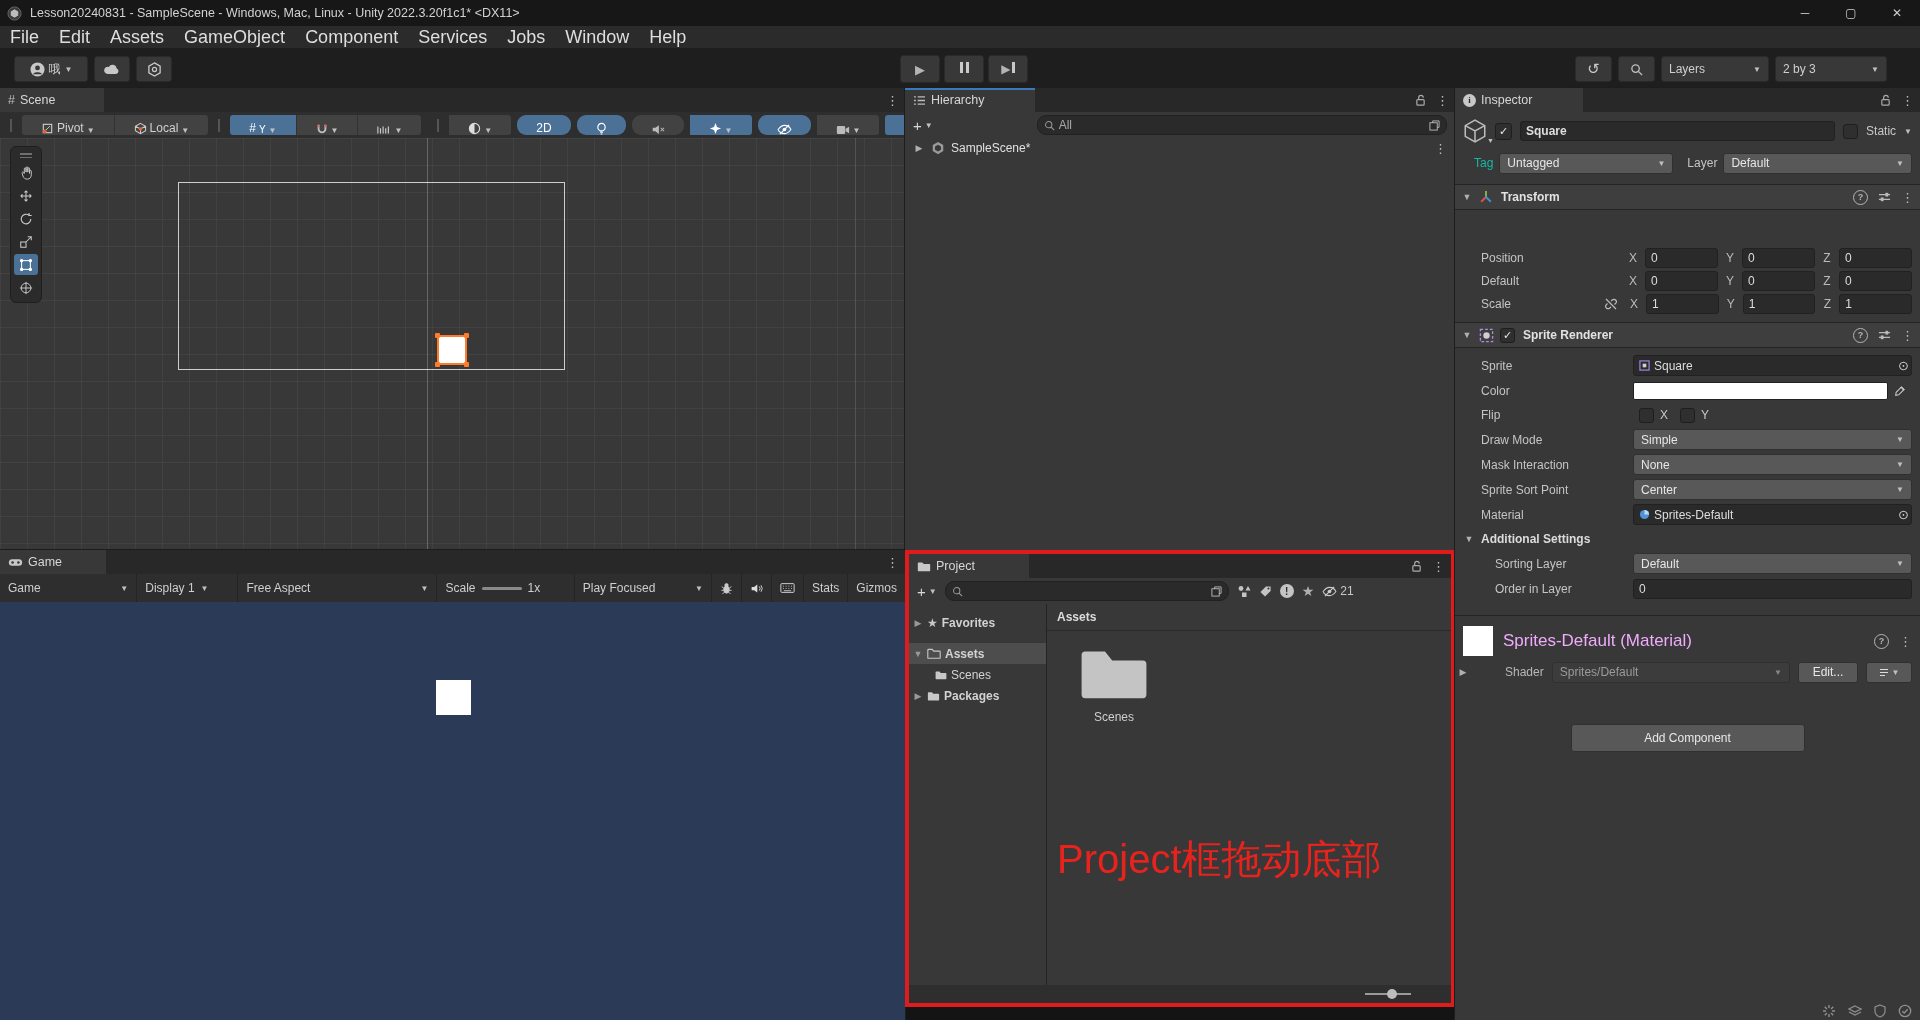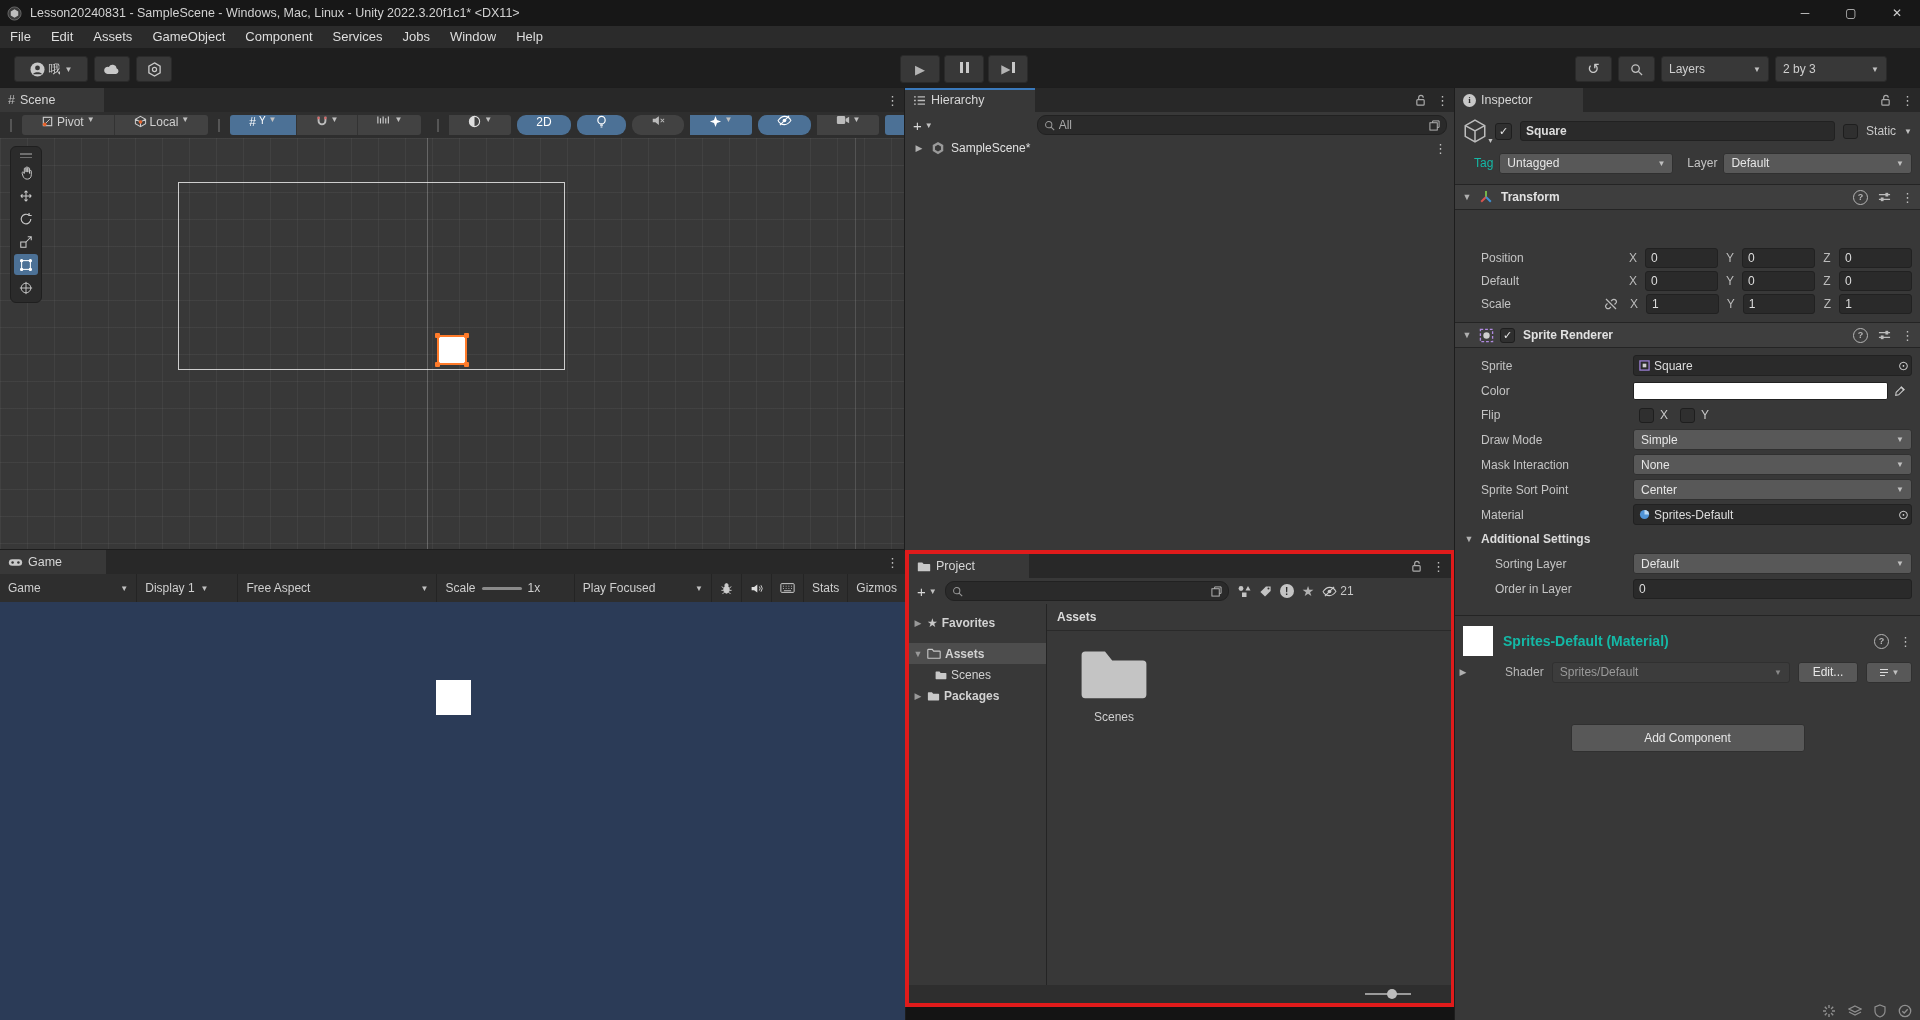--- a/index.html
+++ b/index.html
@@ -8,41 +8,41 @@
        -webkit-user-select:none;user-select:none;}
   .abs{position:absolute;}
   .flex{display:flex;align-items:center;}
   svg{display:block;}
 
   
   #titlebar{left:0;top:0;width:1920px;height:26px;background:#171717;display:flex;align-items:center;}
   #titlebar .title{color:#d2d2d2;font-size:12.5px;margin-left:8px;}
   .winbtn{width:46px;height:26px;display:flex;align-items:center;justify-content:center;color:#cfcfcf;font-size:12px;}
   #menubar{left:0;top:26px;width:1920px;height:22px;background:#2b2b2b;display:flex;align-items:center;border-bottom:1px solid #1d1d1d;}
-  .menuitem{padding:0 10px;height:22px;line-height:22px;color:#dedede;font-size:13px;text-align:center;}
+  .menuitem{padding:0 10px;height:22px;line-height:22px;color:#dedede;font-size:18px;text-align:center;}
   #maintoolbar{left:0;top:48px;width:1920px;height:40px;background:#1e1e1e;}
   .tbtn{background:#383838;border:1px solid #2a2a2a;border-radius:3px;height:24px;display:flex;align-items:center;justify-content:center;gap:4px;color:#cfcfcf;}
   .caret{font-size:8px;color:#c0c0c0;}
   .pausebar{width:3px;height:11px;background:#c8c8c8;display:inline-block;margin:0 1.5px;}
   .stepbar{width:2.5px;height:11px;background:#c8c8c8;display:inline-block;margin-left:2px;}
 
   
   .panel{position:absolute;background:#383838;outline:1px solid #1d1d1d;}
   .tabbar{height:24px;background:#282828;display:flex;align-items:flex-end;position:relative;}
   .tab{height:24px;background:#383838;display:flex;align-items:center;gap:5px;padding:0 12px 0 8px;color:#d6d6d6;font-size:12.5px;position:relative;}
   .tab.active-blue:before{content:"";position:absolute;left:0;top:0;right:0;height:2px;background:#3a79bb;}
   .tab-right{position:absolute;right:6px;top:0;height:24px;display:flex;align-items:center;gap:10px;}
   .kebab{color:#bdbdbd;font-size:13px;letter-spacing:0;}
   .searchbox{background:#2a2a2a;border:1px solid #212121;border-radius:9px;height:18px;display:flex;align-items:center;padding:0 6px;gap:4px;color:#a9a9a9;}
 
   
   #scene-panel{left:0;top:88px;width:905px;height:462px;}
   #scene-toolbar{height:26px;background:#2e2e2e;border-bottom:1px solid #1f1f1f;display:flex;align-items:center;padding:0 6px;gap:6px;}
   .sgroup{display:flex;height:20px;}
-  .sbtn{background:#424242;height:20px;display:flex;align-items:flex-start;gap:3px;padding:0 19px;color:#d0d0d0;border-right:1px solid #333;}
+  .sbtn{background:#424242;height:20px;display:flex;align-items:flex-end;gap:3px;padding:0 19px;color:#d0d0d0;border-right:1px solid #333;}
   .sbtn:first-child{border-radius:3px 0 0 3px;}
   .sbtn:last-child{border-radius:0 3px 3px 0;border-right:none;}
   .sbtn.single{border-radius:9px;border-right:none;}
   .sbtn.on{background:#4c7196;color:#fff;}
   .sep2{width:4px;height:13px;border-left:1px solid #555;border-right:1px solid #555;margin:0 4px;}
   #scene-view{position:absolute;left:0;top:50px;width:905px;height:412px;background:#383838;overflow:hidden;
     background-image:linear-gradient(rgba(150,150,150,.10) 1px,transparent 1px),linear-gradient(90deg,rgba(150,150,150,.10) 1px,transparent 1px);
     background-size:27px 27px;}
   .axisline{position:absolute;top:0;bottom:0;width:1px;background:rgba(190,190,190,.35);}
   #cam-rect{position:absolute;left:178px;top:44px;width:385px;height:186px;border:1px solid rgba(255,255,255,.75);}
@@ -623,20 +623,21 @@
           <span>Assets</span>
         </div>
       <div class="foldertile">
         <span>
             <svg width="72" height="58" viewBox="0 0 20 16">
               <path d="M1 14V3a1 1 0 0 1 1-1h5.5l2 2.5H18a1 1 0 0 1 1 1V14a1 1 0 0 1-1 1H2a1 1 0 0 1-1-1z" fill="#c4c4c4"></path>
             </svg>
           </span>
         <span class="lbl">Scenes</span>
       </div>
+      <div id="annotation">Project框拖动底部</div>
     </div>
   </div>
   <div id="proj-footer">
     <span class="zoomslider">
         <span class="zoomknob"></span>
       </span>
   </div>
 </div>
 
 <div id="inspector-panel" class="panel">
@@ -846,21 +847,21 @@
       </span>
   </div>
   <div class="irow" style="height:25px;">
     <span class="srlabel" style="padding-left:32px;">Order in Layer</span>
     <span class="field" style="flex:1;">0</span>
   </div>
   <div style="height:14px;"></div>
 
   <div style="border-top:1px solid #242424;padding:8px 8px 0 8px;display:flex;align-items:center;gap:10px;height:34px;">
     <span style="width:30px;height:30px;background:#ffffff;display:inline-block;"></span>
-    <span style="font-weight:bold;color:#14b8a6;font-size:14px;">Sprites-Default (Material)</span>
+    <span style="font-weight:normal;color:#f0abfc;font-size:17px;">Sprites-Default (Material)</span>
     <span class="hicons">
       <span class="qmark">?</span>
       <span class="kebab">⋮</span>
     </span>
   </div>
   <div class="irow" style="height:28px;gap:8px;">
     <span class="foldarrow" style="margin-left:-6px;">▶</span>
     <span style="color:#b8b8b8;margin-left:28px;">Shader</span>
     <span class="dd" style="flex:1;background:#3c3c3c;color:#9a9a9a;justify-content:space-between;">
         <span>Sprites/Default</span>

